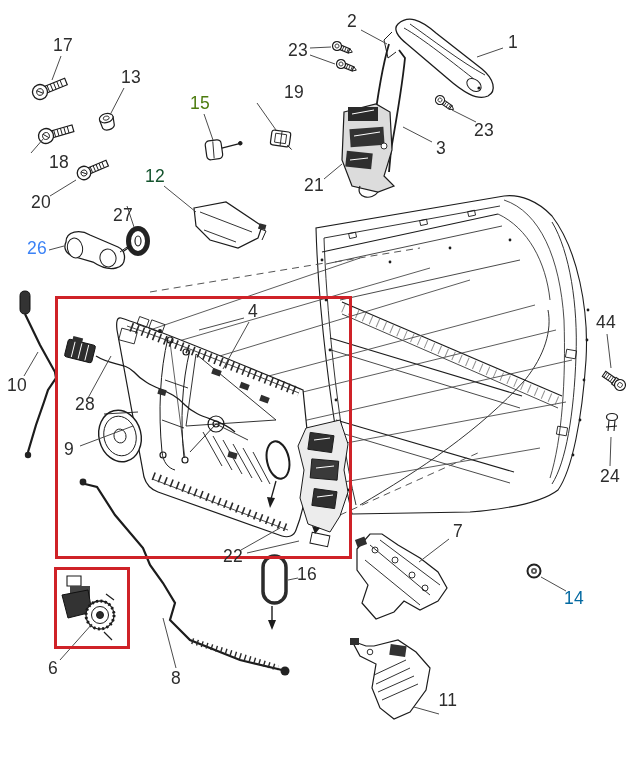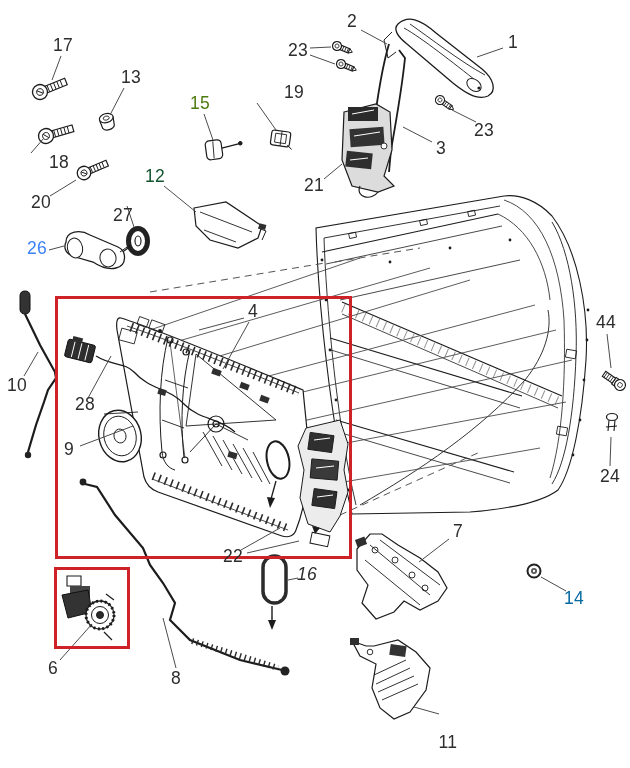--- a/index.html
+++ b/index.html
@@ -393,26 +393,26 @@
 <div id="label-layer">
       <div class="callout" style="left: 513px; top: 43px; color: rgb(45, 45, 45);">1</div>
       <div class="callout" style="left: 352px; top: 22px; color: rgb(45, 45, 45);">2</div>
       <div class="callout" style="left: 441px; top: 149px; color: rgb(45, 45, 45);">3</div>
       <div class="callout" style="left: 253px; top: 312px; color: rgb(45, 45, 45);">4</div>
       <div class="callout" style="left: 53px; top: 669px; color: rgb(45, 45, 45);">6</div>
       <div class="callout" style="left: 458px; top: 532px; color: rgb(45, 45, 45);">7</div>
       <div class="callout" style="left: 176px; top: 679px; color: rgb(45, 45, 45);">8</div>
       <div class="callout" style="left: 69px; top: 450px; color: rgb(45, 45, 45);">9</div>
       <div class="callout" style="left: 17px; top: 386px; color: rgb(45, 45, 45);">10</div>
-      <div class="callout" style="left: 448px; top: 743px; color: rgb(45, 45, 45);">11</div>
+      <div class="callout" style="left: 448px; top: 701px; color: rgb(45, 45, 45);">11</div>
       <div class="callout" style="left: 155px; top: 177px; color: #14532d;">12</div>
       <div class="callout" style="left: 131px; top: 78px; color: rgb(45, 45, 45);">13</div>
       <div class="callout" style="left: 574px; top: 599px; color: #0369a1;">14</div>
       <div class="callout" style="left: 200px; top: 104px; color: #4d7c0f;">15</div>
-      <div class="callout" style="left: 307px; top: 575px; color: rgb(45, 45, 45); font-style: italic;">16</div>
+      <div class="callout" style="left: 307px; top: 575px; color: rgb(45, 45, 45);">16</div>
       <div class="callout" style="left: 63px; top: 46px; color: rgb(45, 45, 45);">17</div>
       <div class="callout" style="left: 23px; top: 163px; color: rgb(45, 45, 45); margin-left: 36px;">18</div>
       <div class="callout" style="left: 250px; top: 93px; color: rgb(45, 45, 45); margin-left: 44px;">19</div>
       <div class="callout" style="left: 41px; top: 203px; color: rgb(45, 45, 45);">20</div>
       <div class="callout" style="left: 314px; top: 186px; color: rgb(45, 45, 45);">21</div>
       <div class="callout" style="left: 233px; top: 557px; color: rgb(45, 45, 45);">22</div>
       <div class="callout" style="left: 298px; top: 51px; color: rgb(45, 45, 45);">23</div>
       <div class="callout" style="left: 484px; top: 131px; color: rgb(45, 45, 45);">23</div>
       <div class="callout" style="left: 610px; top: 477px; color: rgb(45, 45, 45);">24</div>
       <div class="callout" style="left: 606px; top: 323px; color: rgb(45, 45, 45);">44</div>

